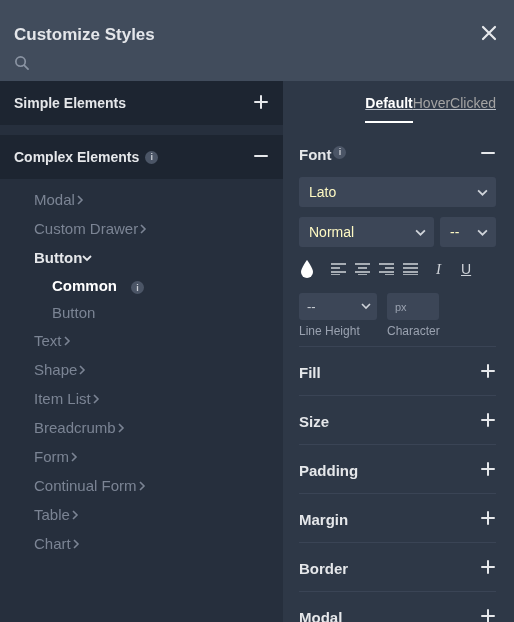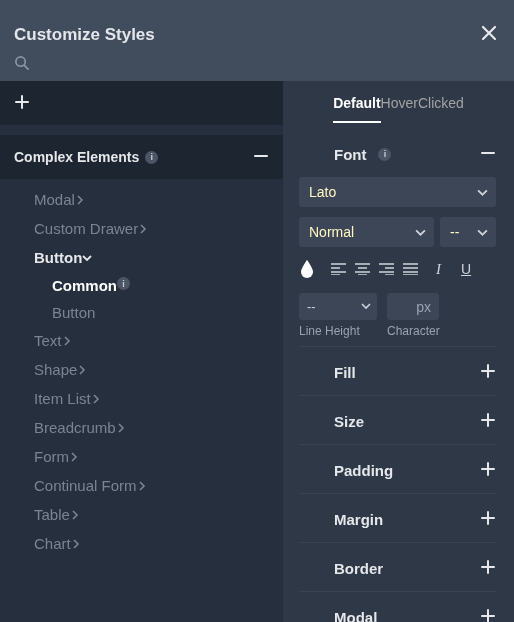--- a/index.html
+++ b/index.html
@@ -98,30 +98,31 @@
   .tree-item.expanded { color: #e5e7ea; font-weight: 700; }
   .tree-leaf {
     padding: 5px 14px 5px 52px;
     color: #7b8494;
     font-size: 15px;
   }
   .tree-leaf.active {
     color: #ffffff;
     font-weight: 700;
     display: flex;
-    align-items: flex-start;
-    gap: 0;
+    align-items: flex-end;
+    gap: 14px;
   }
   .chev svg { display: block; }
 
   
   .tabs {
     display: flex;
-    justify-content: center;
+    justify-content: flex-end;
     padding: 14px 18px 0 18px;
+    text-decoration: underline;
   }
   .tab {
     color: #a3a3a3;
     font-size: 14px;
     padding-bottom: 10px;
     cursor: pointer;
   }
   .tab.active {
     color: #ffffff;
     font-weight: 700;
@@ -136,21 +137,21 @@
     display: flex;
     align-items: center;
     justify-content: space-between;
     padding: 14px 0 12px 0;
     border-top: 1px solid #3a4455;
     color: #e5e7ea;
     font-weight: 600;
     cursor: pointer;
   }
   .sec-row.first { border-top: none; padding-top: 20px; }
-  .sec-row .title { display: flex; align-items: center; gap: 12px; font-size: 15px; margin-left: 35px;}
+  .sec-row .title { display: flex; gap: 2px; font-size: 15px;}
   .sec-row .plus { font-size: 22px; line-height: 1; color: #e6e8eb; font-weight: 400;}
   .sec-row .minus { font-size: 22px; line-height: 1; color: #e6e8eb; font-weight: 400;}
   .font-body { padding: 0 0 8px 0; }
   .select {
     background: #3c4657;
     border-radius: 3px;
     height: 30px;
     display: flex;
     align-items: center;
     justify-content: space-between;
@@ -191,24 +192,24 @@
     font-size: 13px;
     cursor: pointer;
     width: 78px;
   }
   .mini-box {
     background: #3c4657;
     border-radius: 3px;
     height: 27px;
     display: flex;
     align-items: center;
-    justify-content: flex-end;
+    justify-content: flex-start;
     padding: 0 8px;
     color: #9aa2b0;
-    font-size: 14px;
+    font-size: 11px;
     width: 52px;
   }
   .mini-label { font-size: 12px; color: #9aa2b0; }
 </style>
 </head>
 <body>
 
 <div class="panel">
   <div class="header">
     <div class="header-title">Customize Styles</div>
@@ -223,20 +224,23 @@
       <svg width="15" height="15" viewBox="0 0 16 16">
           <circle cx="7" cy="7" r="5" stroke="currentColor" stroke-width="1.8" fill="none"></circle>
           <line x1="11" y1="11" x2="15" y2="15" stroke="currentColor" stroke-width="1.8" stroke-linecap="round"></line>
         </svg>
     </span>
   </div>
 
   <div class="body">
     <div class="left-col">
       <div class="group-header">
+        <span class="label">
+            <span>Simple Elements</span>
+          </span>
         <span class="plusminus">
           <svg width="16" height="16" viewBox="0 0 16 16">
               <path d="M8 2 V14 M2 8 H14" stroke="currentColor" stroke-width="2" stroke-linecap="round"></path>
             </svg>
         </span>
       </div>
       <div class="spacer-sm"></div>
       <div class="group-header">
         <span class="label">
           <span>Complex Elements</span>

